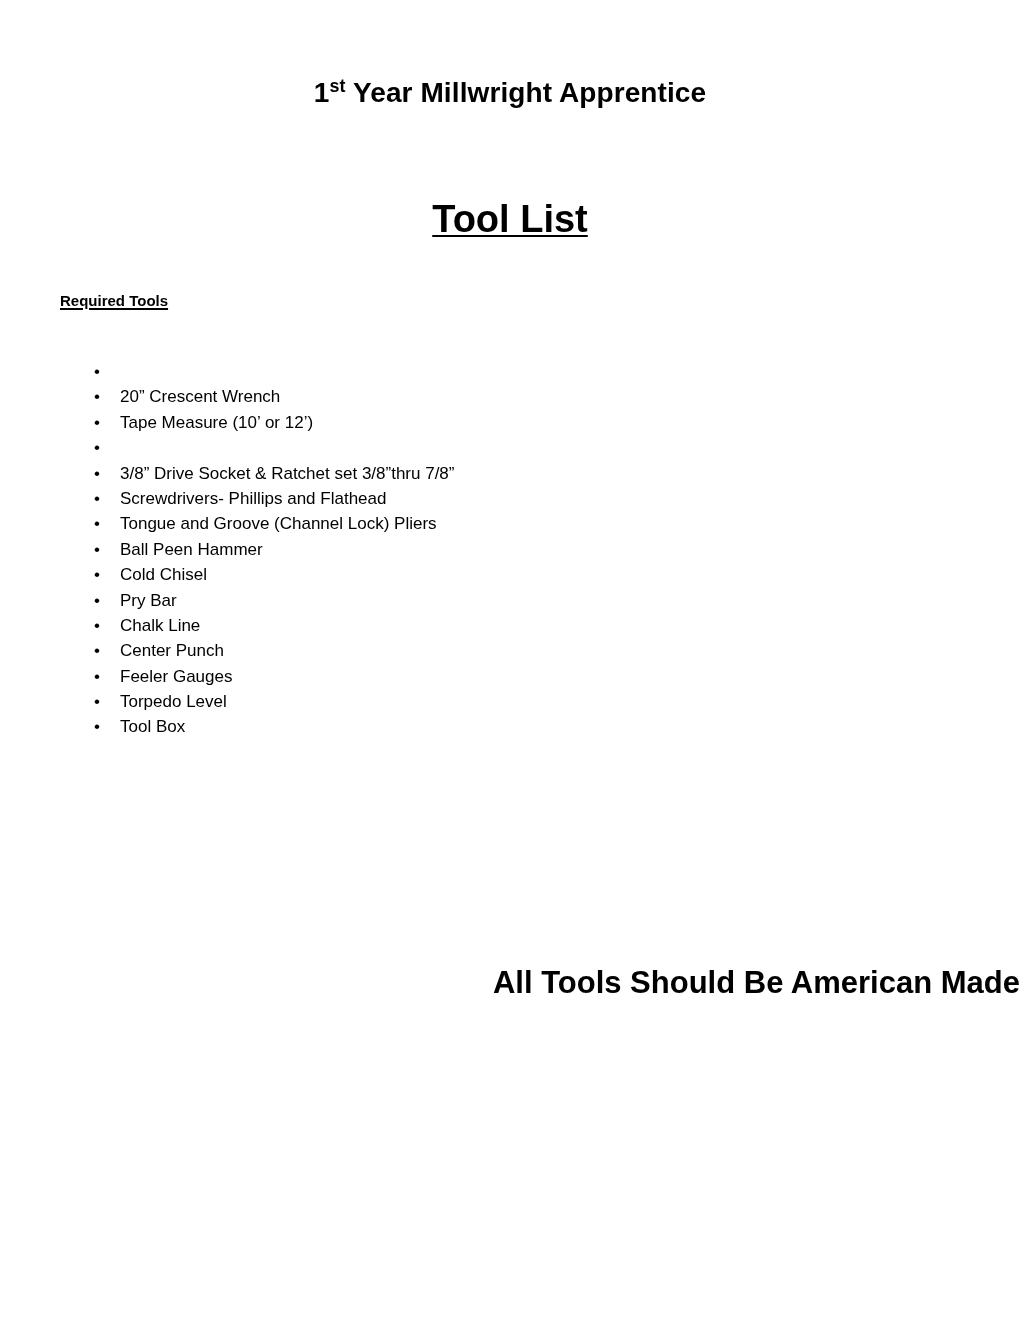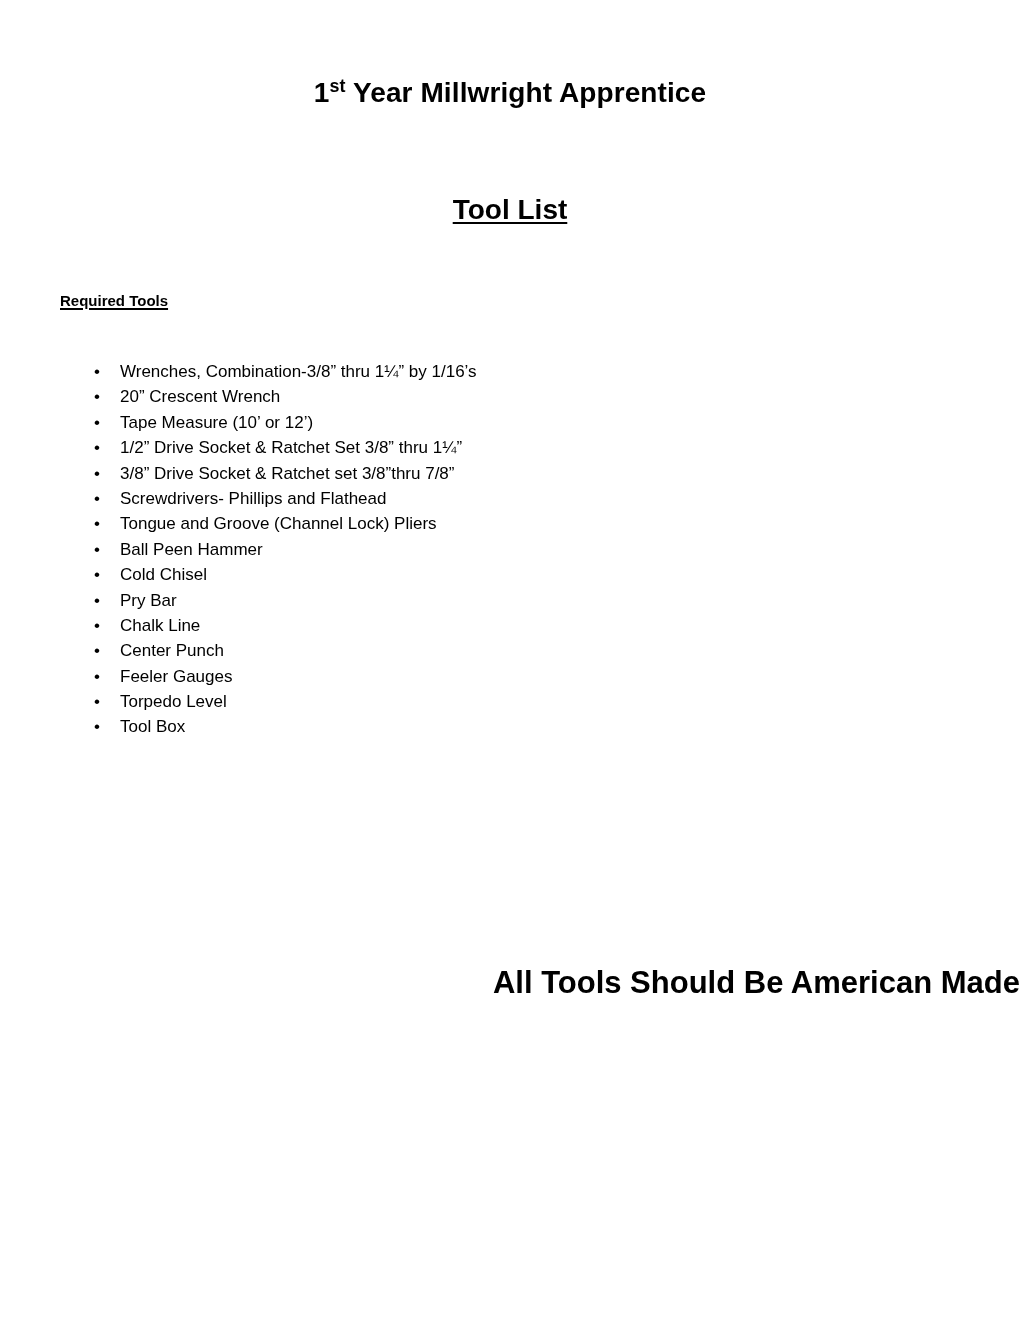--- a/index.html
+++ b/index.html
@@ -45,21 +45,21 @@
     font-weight: bold;
   }
 
   
   .section-heading {
     position: absolute;
     top: 170px;
     left: 0;
     width: 1020px;
     text-align: center;
-    font-size: 28px;
+    font-size: 38px;
     font-weight: bold;
     line-height: 34px;
   }
   .section-heading .ul {
     text-decoration: underline;
     text-underline-offset: 3px;
     text-decoration-thickness: 2px;
   }
 
   
@@ -129,24 +129,24 @@
 
   <h2 class="section-heading">
     <span class="ul">Tool List</span>
   </h2>
 
   <h3 class="sub-heading">
     <span class="ul">Required Tools</span>
   </h3>
 
   <ul class="tool-list">
-      <li class="tool-item"><span class="bullet">•</span><span>Wrenches, Combination-3/8” thru 1¼” by 1/16’s</span></li>
+      <li class="tool-item"><span class="bullet">•</span></li>
       <li class="tool-item"><span class="bullet">•</span><span>20” Crescent Wrench</span></li>
       <li class="tool-item"><span class="bullet">•</span><span>Tape Measure (10’ or 12’)</span></li>
-      <li class="tool-item"><span class="bullet">•</span><span>1/2” Drive Socket &amp; Ratchet Set 3/8” thru 1¼”</span></li>
+      <li class="tool-item"><span class="bullet">•</span></li>
       <li class="tool-item"><span class="bullet">•</span><span>3/8” Drive Socket &amp; Ratchet set 3/8”thru 7/8”</span></li>
       <li class="tool-item"><span class="bullet">•</span><span>Screwdrivers- Phillips and Flathead</span></li>
       <li class="tool-item"><span class="bullet">•</span><span>Tongue and Groove (Channel Lock) Pliers</span></li>
       <li class="tool-item"><span class="bullet">•</span><span>Ball Peen Hammer</span></li>
       <li class="tool-item"><span class="bullet">•</span><span>Cold Chisel</span></li>
       <li class="tool-item"><span class="bullet">•</span><span>Pry Bar</span></li>
       <li class="tool-item"><span class="bullet">•</span><span>Chalk Line</span></li>
       <li class="tool-item"><span class="bullet">•</span><span>Center Punch</span></li>
       <li class="tool-item"><span class="bullet">•</span><span>Feeler Gauges</span></li>
       <li class="tool-item"><span class="bullet">•</span><span>Torpedo Level</span></li>

